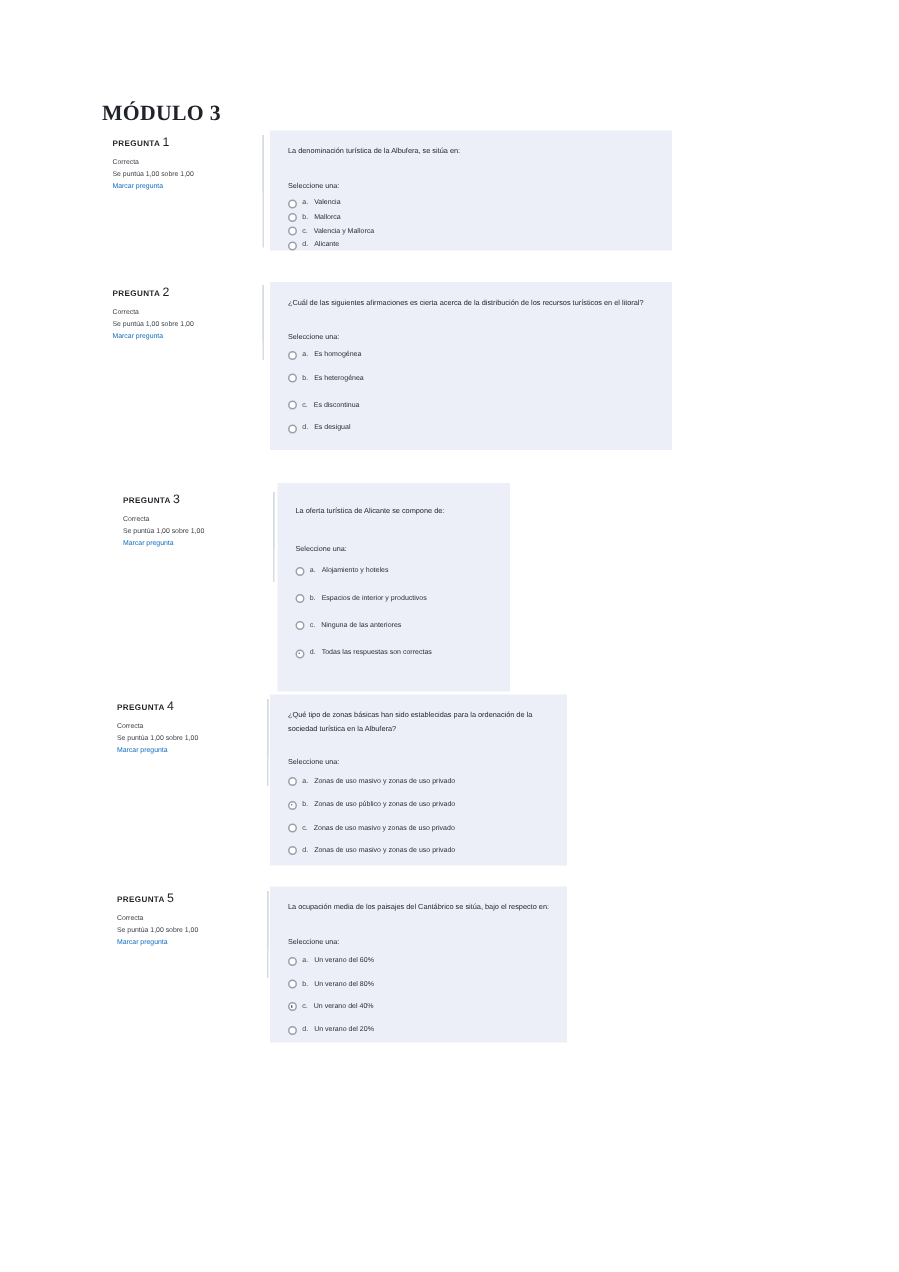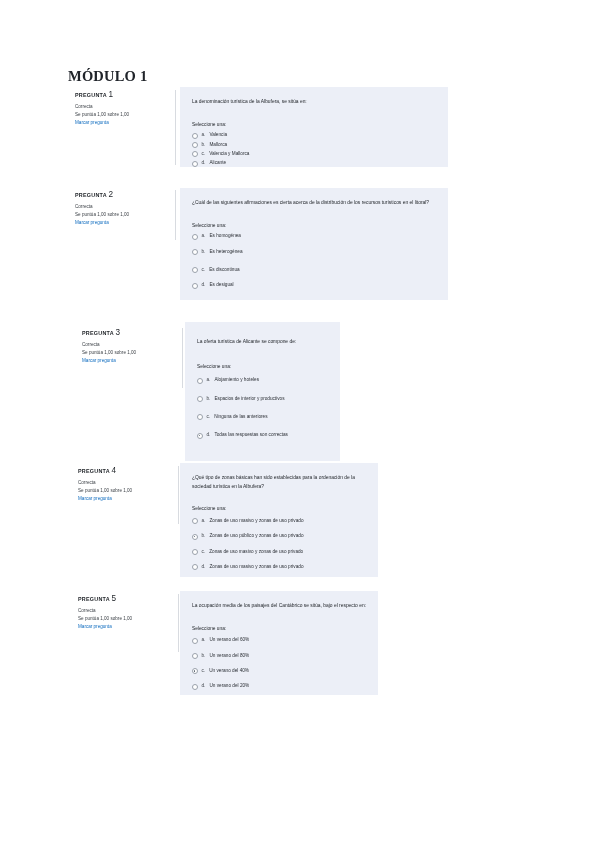--- a/index.html
+++ b/index.html
@@ -156,21 +156,21 @@
   }
   .opt-text {
     flex: 1 1 auto;
   }
 </style>
 </head>
 <body>
 
 <div class="page">
 
-  <div class="module-title">MÓDULO 1</div>
+  <div class="module-title">MÓDULO 3</div>
 
   <div class="qblock" style="left:75px; top:90px; width:300px;">
 
     <div class="qinfo">
       <div class="qnum">
         <span>PREGUNTA</span>
         <span class="num">1</span>
       </div>
       <div class="qmeta">Correcta</div>
       <div class="qmeta">Se puntúa 1,00 sobre 1,00</div>

